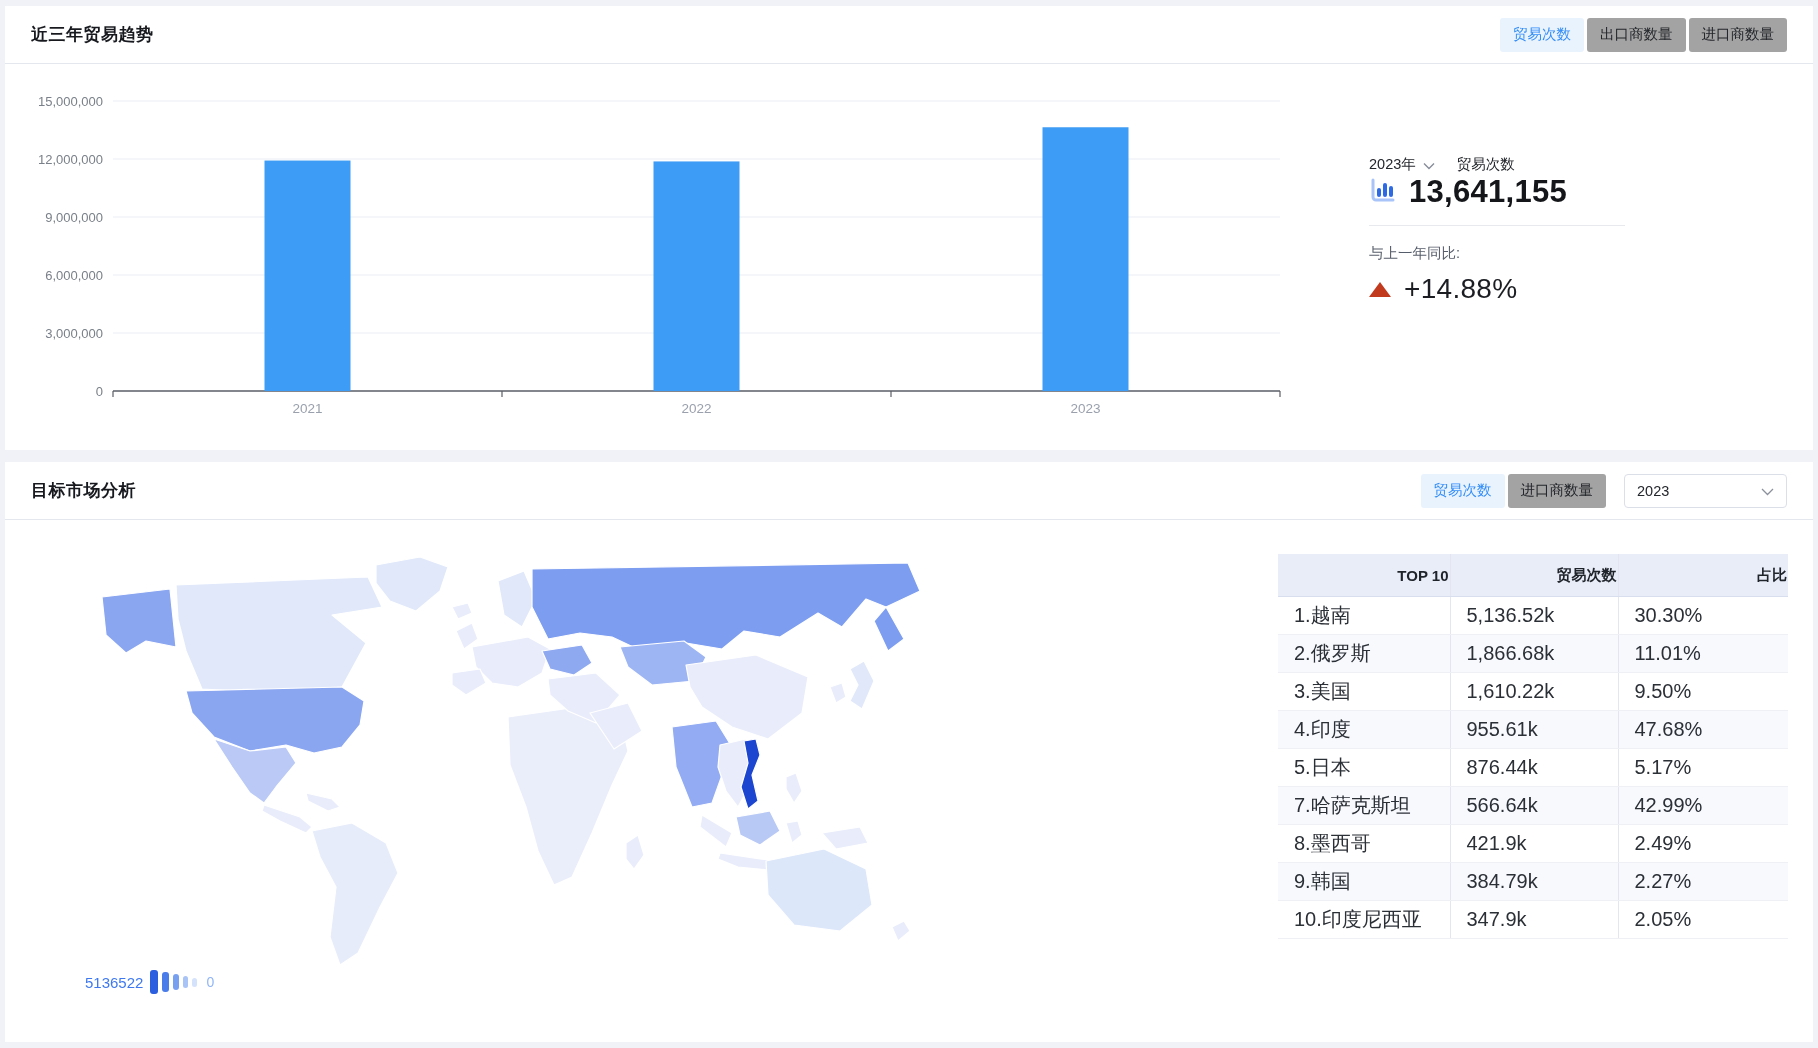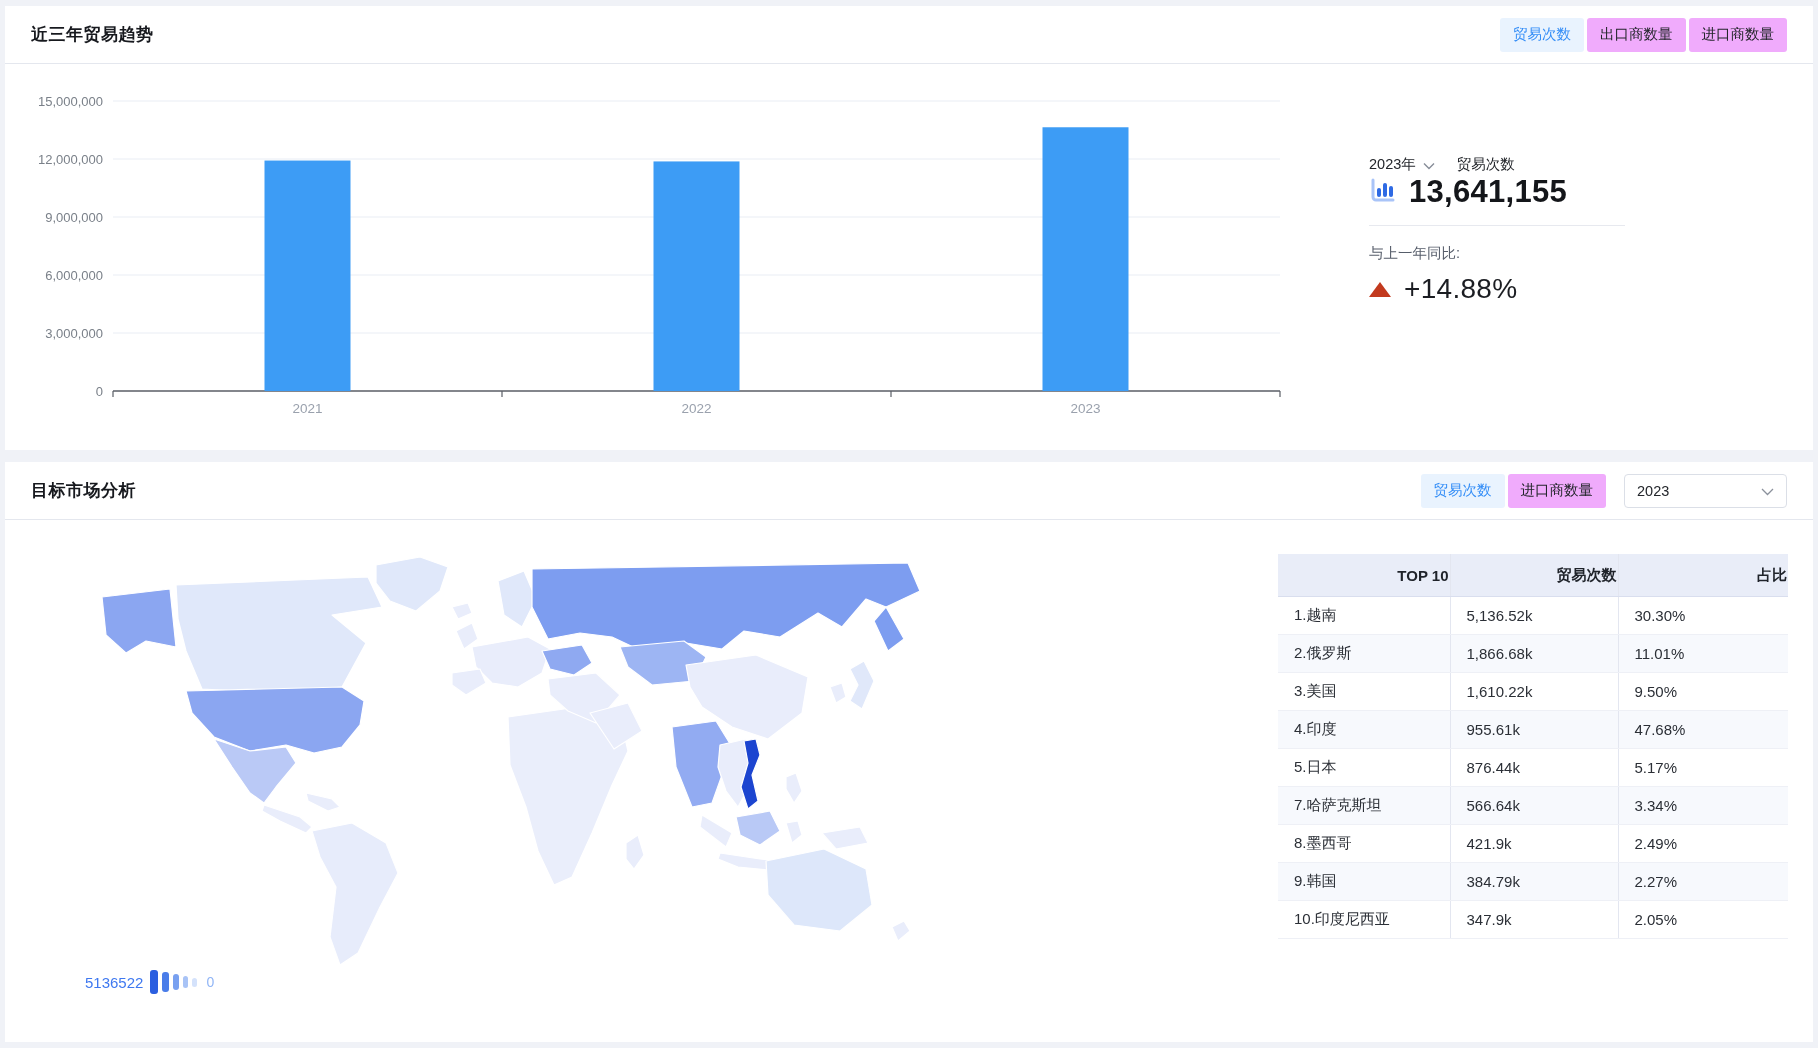--- a/index.html
+++ b/index.html
@@ -13,21 +13,21 @@
   #trend-card{top:6px;height:444px;}
   #market-card{top:462px;height:580px;}
   .card-header{
     height:58px;display:flex;align-items:center;justify-content:space-between;
     padding:0 26px;border-bottom:1px solid #e4e7ee;box-sizing:border-box;
   }
   .card-title{font-size:17px;font-weight:700;color:#17191e;letter-spacing:.5px;}
   .tab-group{display:flex;align-items:center;}
   .tab{
     height:34px;padding:0 13px;display:flex;align-items:center;margin-left:3px;
-    font-size:14.5px;background:#f0abfc;color:#23262b;border-radius:3px;cursor:pointer;
+    font-size:14.5px;background:#a3a3a3;color:#23262b;border-radius:3px;cursor:pointer;
     user-select:none;
   }
   .tab.active{background:#e9f3fe;color:#338df7;}
   .select-box{
     width:163px;height:34px;margin-left:18px;border:1px solid #dbdfe7;border-radius:4px;
     display:flex;align-items:center;justify-content:space-between;padding:0 12px;
     box-sizing:border-box;background:#fff;font-size:14.5px;color:#23262b;cursor:pointer;
   }
   
   #stat-panel{position:absolute;left:1364px;top:149px;width:262px;}
@@ -51,21 +51,21 @@
   #map-legend .lg-max{font-size:15px;color:#3e78f0;margin-right:7px;}
   #map-legend .lg-min{font-size:14px;color:#90b5f6;margin-left:5px;}
   .lg-bar{display:inline-block;border-radius:3px;margin-right:4px;}
   
   #top10-table{position:absolute;left:1273px;top:92px;width:510px;border-collapse:collapse;table-layout:fixed;}
   #top10-table th{
     background:#e9edf8;height:40px;text-align:right;padding-left:16px;
     font-size:15px;font-weight:700;color:#1f232a;border-bottom:1px solid #d9deee;
   }
   #top10-table td{
-    height:35px;padding-left:16px;font-size:15px;color:#2b2f36;
+    height:35px;padding-left:16px;font-size:20px;color:#2b2f36;
     border-bottom:1px solid #eef0f6;
   }
   #top10-table th+th, #top10-table td+td{border-left:1px solid #e3e6f0;}
   #top10-table tr:nth-child(even) td{background:#f7f9fd;}
   #top10-table col.c1{width:172px;} #top10-table col.c2{width:168px;} #top10-table col.c3{width:170px;}
 </style>
 </head>
 <body>
 
 <div class="card" id="trend-card">
@@ -241,21 +241,21 @@
           <td>47.68%</td>
         </tr>
         <tr>
           <td>5.日本</td>
           <td>876.44k</td>
           <td>5.17%</td>
         </tr>
         <tr>
           <td>7.哈萨克斯坦</td>
           <td>566.64k</td>
-          <td>3.34%</td>
+          <td>42.99%</td>
         </tr>
         <tr>
           <td>8.墨西哥</td>
           <td>421.9k</td>
           <td>2.49%</td>
         </tr>
         <tr>
           <td>9.韩国</td>
           <td>384.79k</td>
           <td>2.27%</td>

